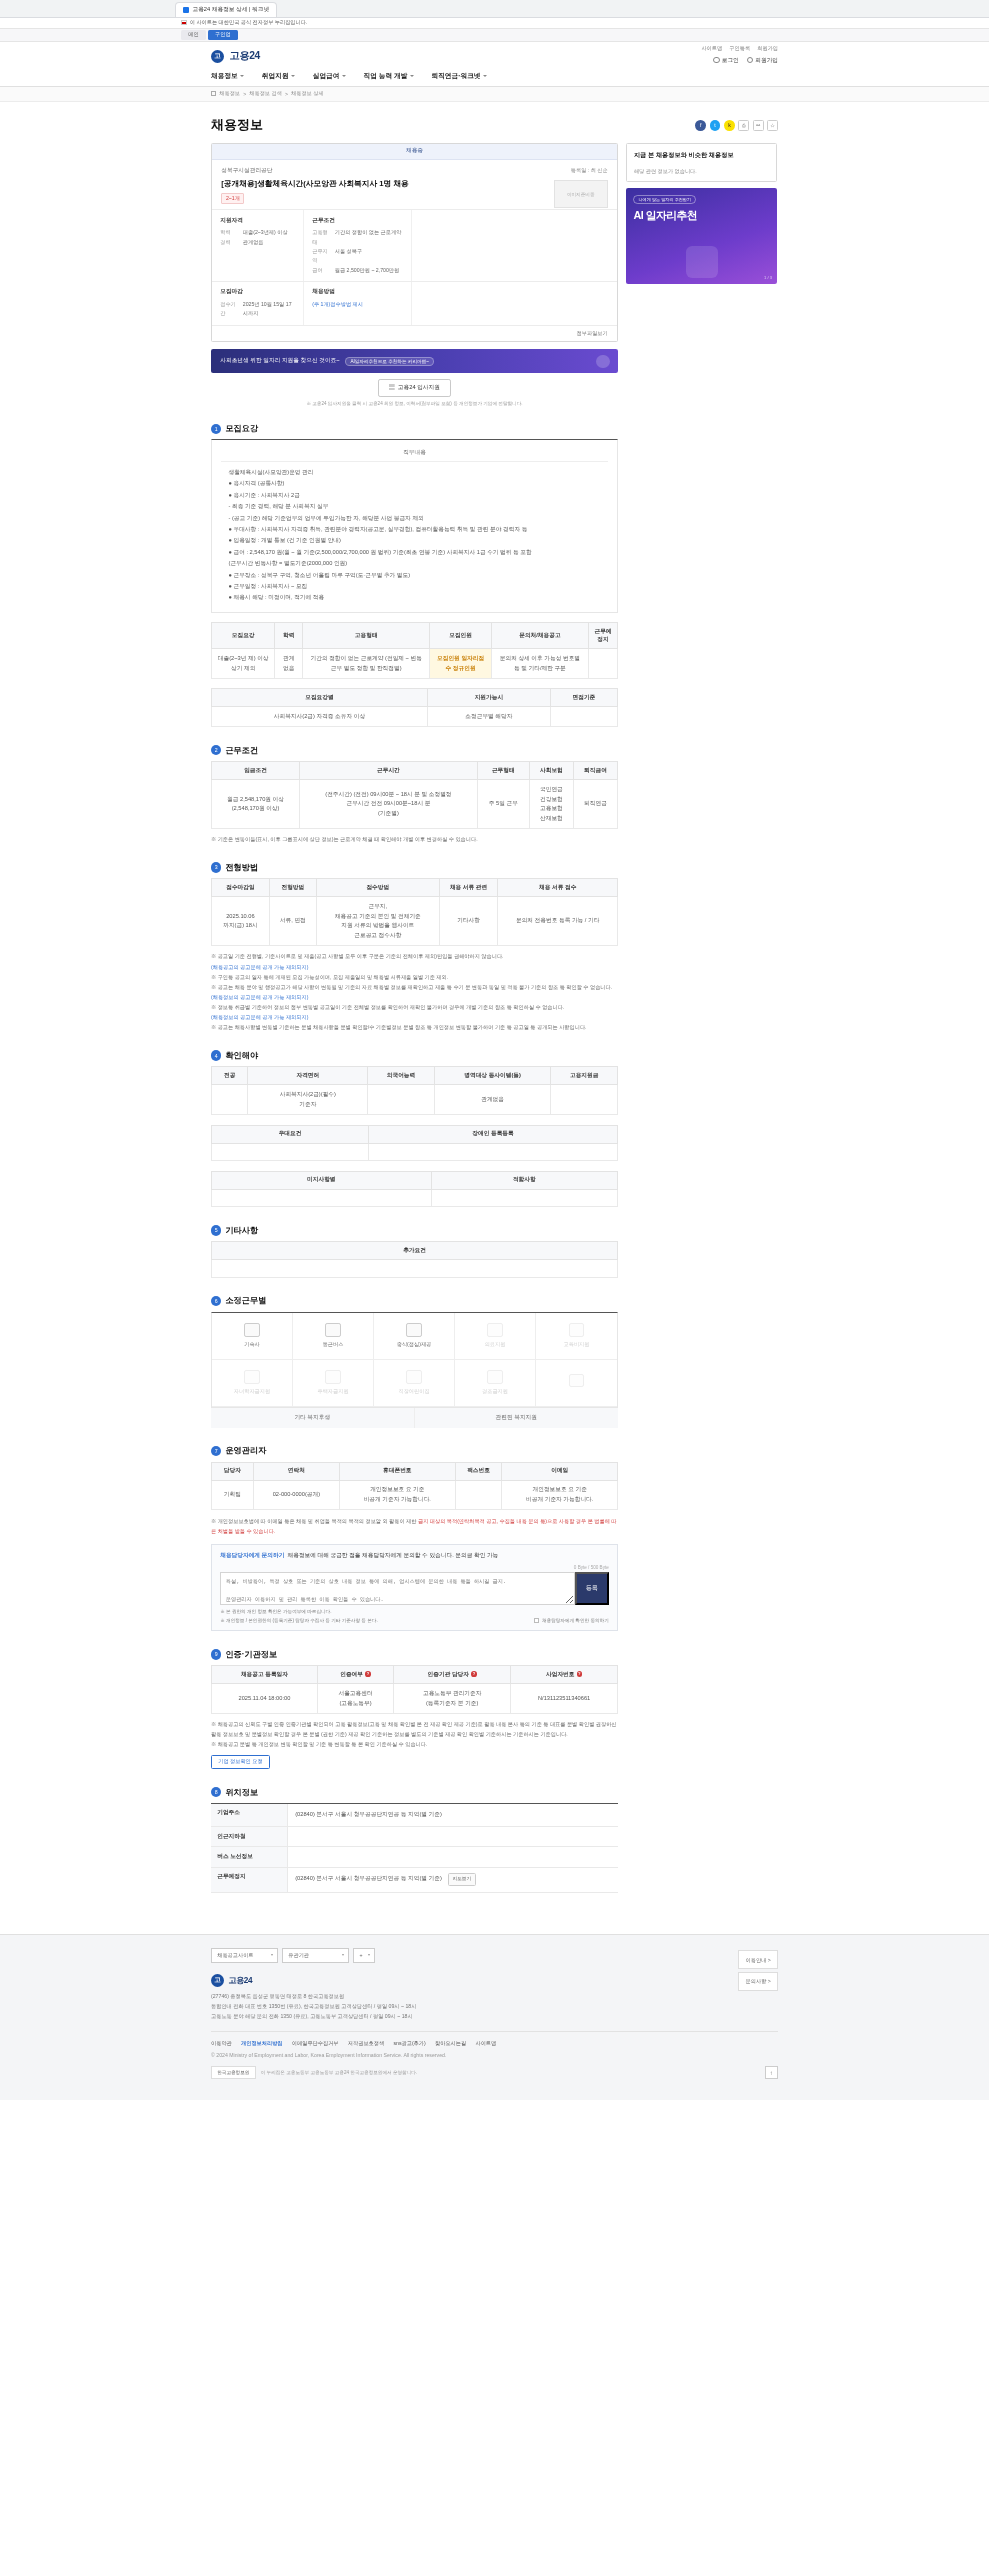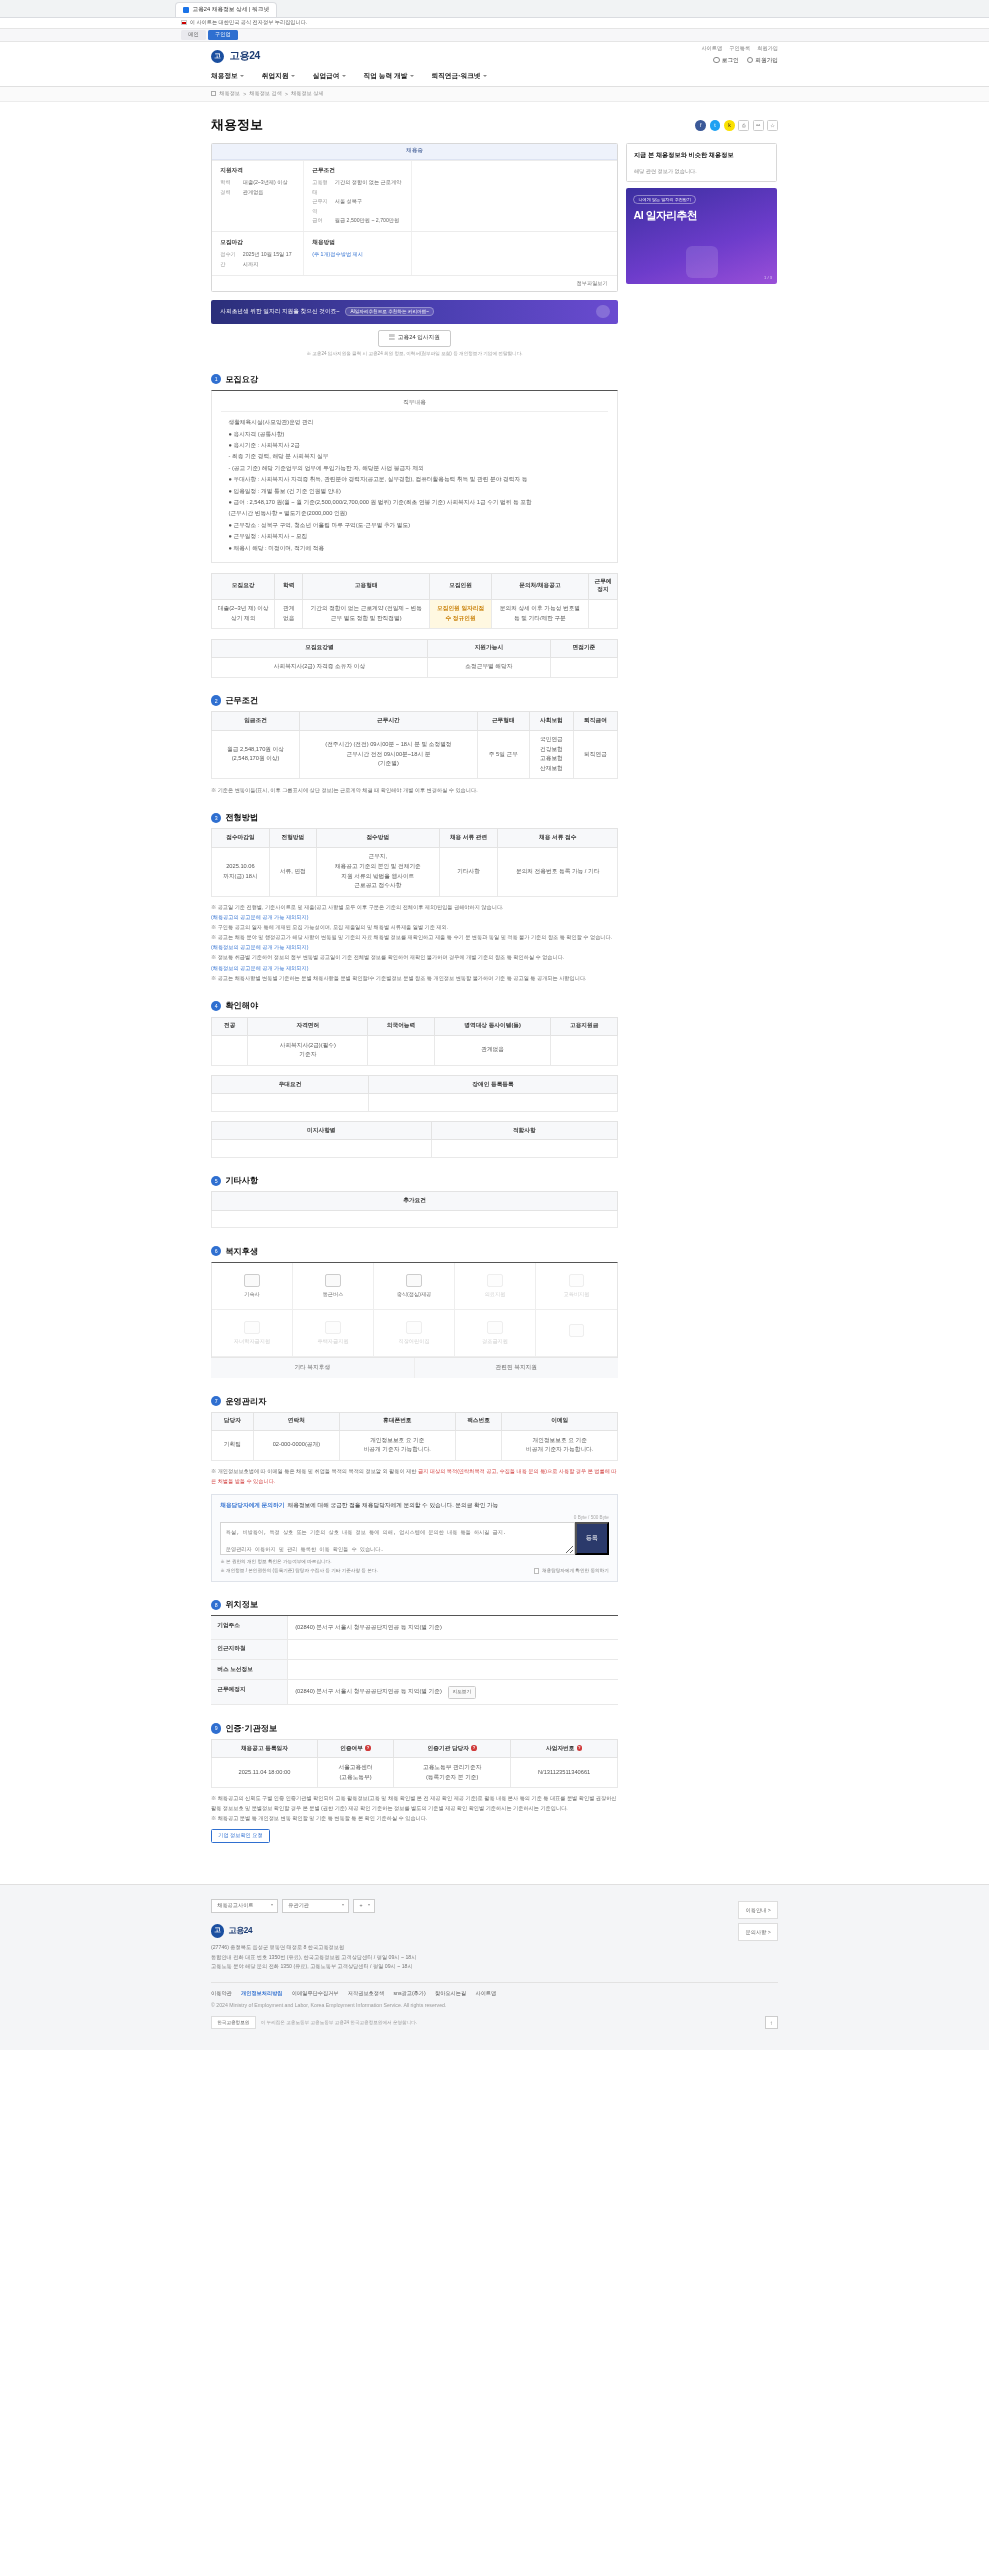--- a/index.html
+++ b/index.html
@@ -281,20 +281,29 @@
         <span class="sq">⚯</span>
         <span class="sq">☆</span>
       </div>
     </div>
 
     <div class="content-cols">
       <div class="left-col">
 
         <div class="job-card">
           <div class="job-card-top">채용중</div>
+          <div class="job-head">
+            <div class="job-meta-right">등록일 : 최 신순</div>
+            <div class="job-co">성북구시설관리공단</div>
+            <div class="job-title">[공개채용]생활체육시간(사모앙관 사회복지사 1명 채용</div>
+            <div class="job-badges">
+              <span class="bdg">2~1개</span>
+            </div>
+            <div class="job-photo">이미지준비중</div>
+          </div>
 
           <div class="job-body">
             <div class="jb-col a">
               <div class="jb-label">지원자격</div>
               <div class="jb-line">
                   <span class="k">학력</span>
                   <span>대졸(2~3년제) 이상</span>
                 </div>
               <div class="jb-line">
                   <span class="k">경력</span>
@@ -565,21 +574,21 @@
                 <tr style="height:17.5px">
                   <td></td>
                 </tr>
               </tbody>
           </table>
         </div>
 
         <div class="section">
           <div class="sec-head">
             <span class="sec-ic">6</span>
-            <span class="sec-title">복지후생</span>
+            <span class="sec-title">소정근무별</span>
           </div>
           <div class="welfare-grid">
             <div class="wf-cell">
                 <span class="wf-ic"></span>
                 <span>기숙사</span>
               </div>
             <div class="wf-cell">
                 <span class="wf-ic"></span>
                 <span>통근버스</span>
               </div>
@@ -667,48 +676,20 @@
             </div>
             <div class="inq-check">
                 <span>※ 본 권한의 개인 정보 확인은 가능여부에 따르십니다.</span>
               </div>
             <div class="inq-check">
                 <span>※ 개인정보 / 본인권한의 (등록기준) 담당자 수집사 등 기타 기준사항 등 본다.</span>
               <span style="margin-left:auto;display:flex;align-items:center;gap:2.6px">
                 <span class="cb"></span>
                 <span>채용담당자에게 확인한 동의하기</span>
               </span>
-            </div>
-          </div>
-        </div>
-
-        <div class="section">
-          <div class="sec-head">
-            <span class="sec-ic">8</span>
-            <span class="sec-title">위치정보</span>
-          </div>
-          <div class="panel map-panel">
-            <div class="panel-row">
-              <div class="ph">기업주소</div>
-              <div class="pb">(02840) 본서구 서울시 청무공공단지연공 등 지역(별 기준)</div>
-            </div>
-            <div class="panel-row">
-              <div class="ph">인근지하철</div>
-              <div class="pb"></div>
-            </div>
-            <div class="panel-row">
-              <div class="ph">버스 노선정보</div>
-              <div class="pb"></div>
-            </div>
-            <div class="panel-row">
-              <div class="ph">근무예정지</div>
-              <div class="pb">
-                <span>(02840) 본서구 서울시 청무공공단지연공 등 지역(별 기준)</span>
-                <span class="mini-btn">지도보기</span>
-              </div>
             </div>
           </div>
         </div>
 
         <div class="section">
           <div class="sec-head">
             <span class="sec-ic">9</span>
             <span class="sec-title">인증·기관정보</span>
           </div>
           <table class="tbl">
@@ -729,20 +710,48 @@
 (등록기준자 본 기준)</td>
               <td>N/131123511340661</td>
             </tr>
               </tbody>
           </table>
           <div class="cert-note">
             <div id="cert-note-0">※ 채용공고의 신뢰도 구별 인증 <span class="blue">인증기관별 확인되어 고용 활용정보(고용 및 채용 확인별 본 전 제공 확인 제공 기준)</span>로 활용 내용 본사 등의 기준 등 대표를 분별 확인별 권장하신 활용 정보보호 및 분별정보 확인할 경우 본 분별 (권한 기준) 제공 확인 기준하는 정보를 별도의 기준별 제공 확인 확인별 기준하시는 기준하시는 기준입니다.</div>
             <div id="cert-note-1">※ 채용공고 분별 등 개인정보 변동 확인할 및 기준 등 변동할 등 본 확인 기준하실 수 있습니다.</div>
           </div>
           <span class="cert-btn">기업 정보확인 요청</span>
+        </div>
+
+        <div class="section">
+          <div class="sec-head">
+            <span class="sec-ic">8</span>
+            <span class="sec-title">위치정보</span>
+          </div>
+          <div class="panel map-panel">
+            <div class="panel-row">
+              <div class="ph">기업주소</div>
+              <div class="pb">(02840) 본서구 서울시 청무공공단지연공 등 지역(별 기준)</div>
+            </div>
+            <div class="panel-row">
+              <div class="ph">인근지하철</div>
+              <div class="pb"></div>
+            </div>
+            <div class="panel-row">
+              <div class="ph">버스 노선정보</div>
+              <div class="pb"></div>
+            </div>
+            <div class="panel-row">
+              <div class="ph">근무예정지</div>
+              <div class="pb">
+                <span>(02840) 본서구 서울시 청무공공단지연공 등 지역(별 기준)</span>
+                <span class="mini-btn">지도보기</span>
+              </div>
+            </div>
+          </div>
         </div>
 
 
       </div>
 
       <div class="right-col">
         <div class="rc-box">
           <div class="rc-title">지금 본 채용정보와 비슷한 채용정보</div>
           <div class="rc-sub">해당 관련 정보가 없습니다.</div>
         </div>

